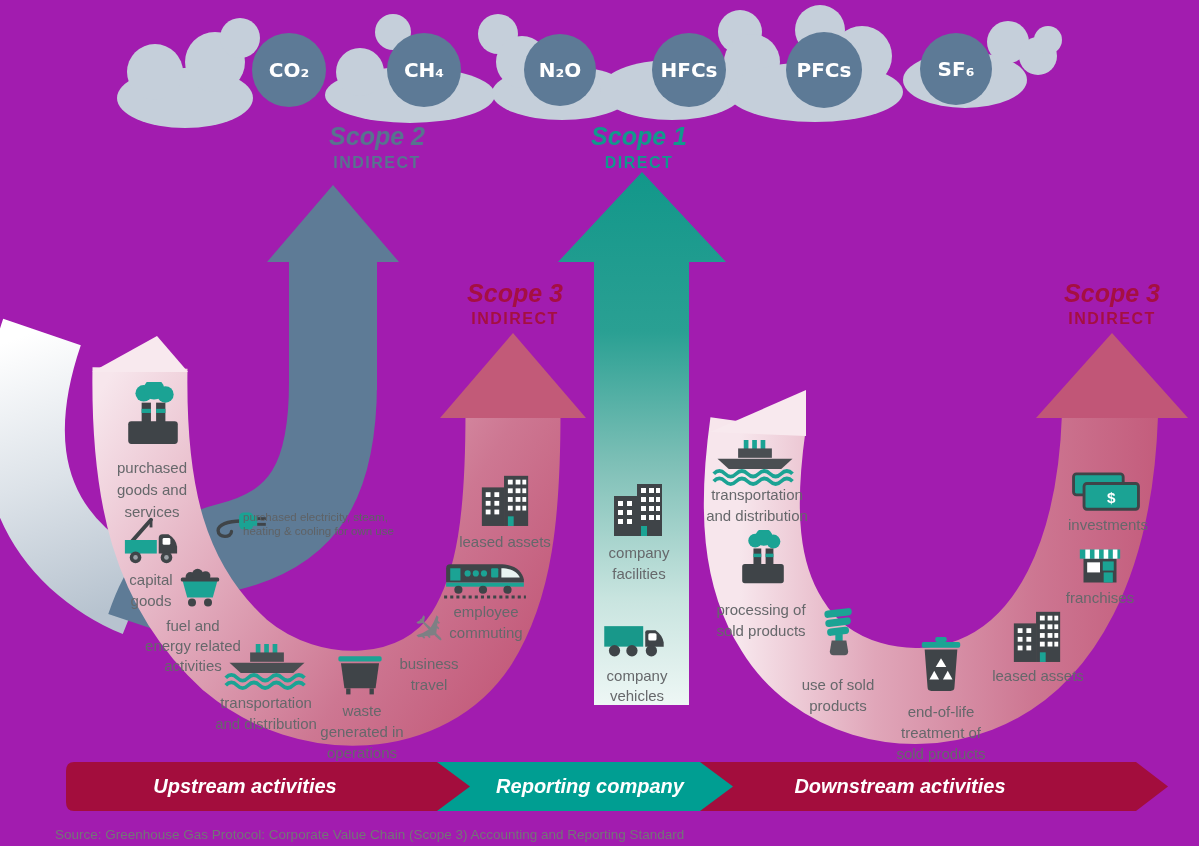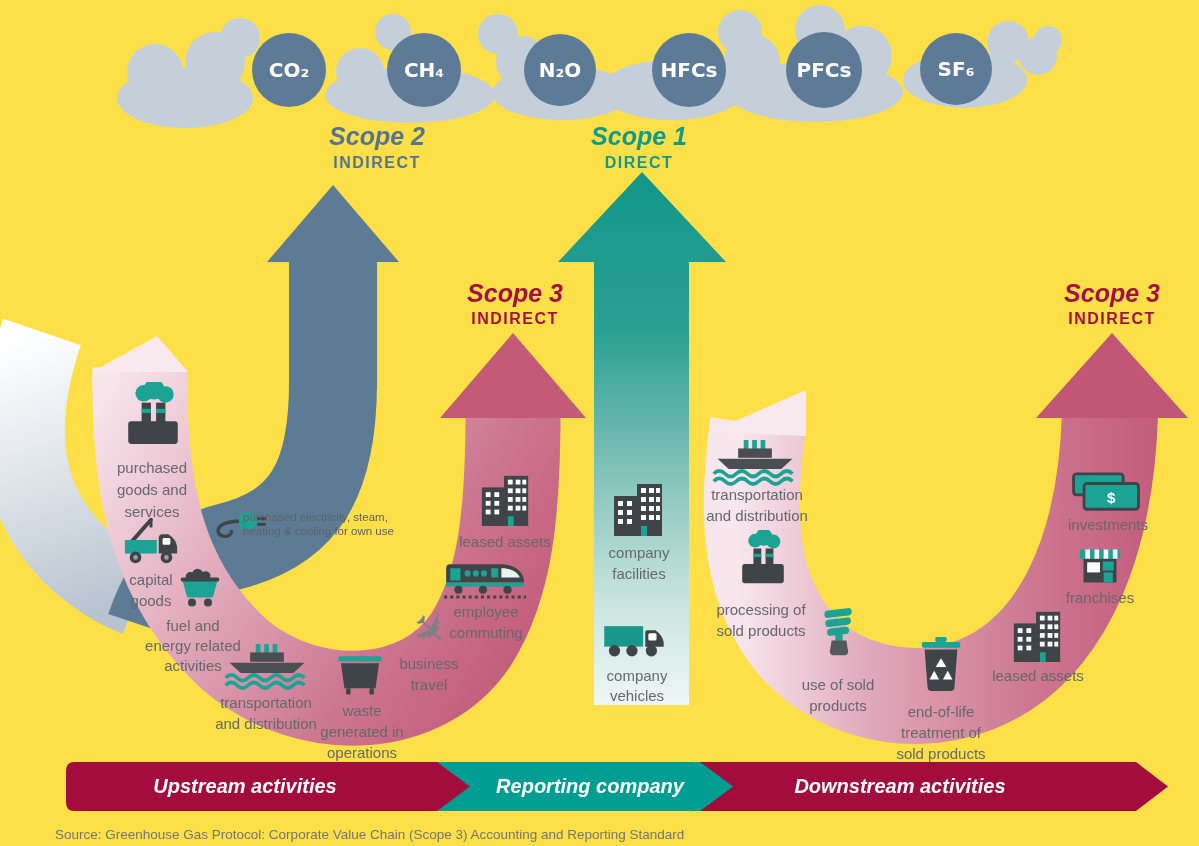--- a/index.html
+++ b/index.html
@@ -1,16 +1,16 @@
 <!DOCTYPE html>
 <html><head>
 <meta charset="utf-8">
 <style>
   html,body{margin:0;padding:0;background:#ffffff;}
-  .stage{position:relative;width:1199px;height:846px;background:#fde047;overflow:hidden;
+  .stage{position:relative;width:1199px;height:846px;background:#a21caf;overflow:hidden;
          font-family:"Liberation Sans","DejaVu Sans",sans-serif;}
   svg{display:block;}
   text{font-family:"Liberation Sans","DejaVu Sans",sans-serif;}
   .gas{fill:#ffffff;font-weight:bold;font-size:20px;font-family:"DejaVu Sans","Liberation Sans",sans-serif;}
   .scopeTitle{font-size:25px;font-weight:bold;font-style:italic;}
   .scopeType{font-size:16px;font-weight:bold;letter-spacing:1.5px;}
   .s2{fill:#57748f;} .s1{fill:#11998c;} .s3{fill:#a50f42;}
   .lbl{font-size:15px;fill:#66686b;}
   .note{font-size:11.5px;fill:#5f6265;}
   .barTxt{font-size:20px;font-weight:bold;font-style:italic;fill:#ffffff;}

